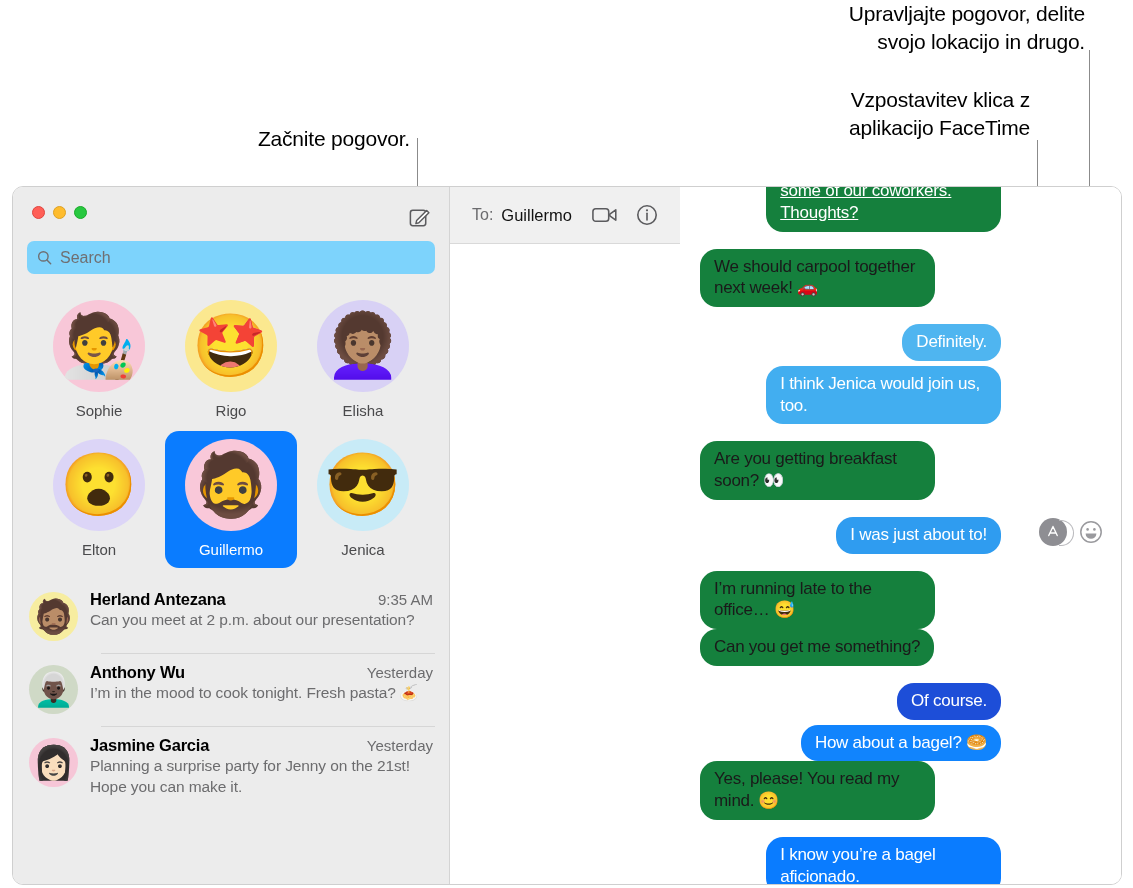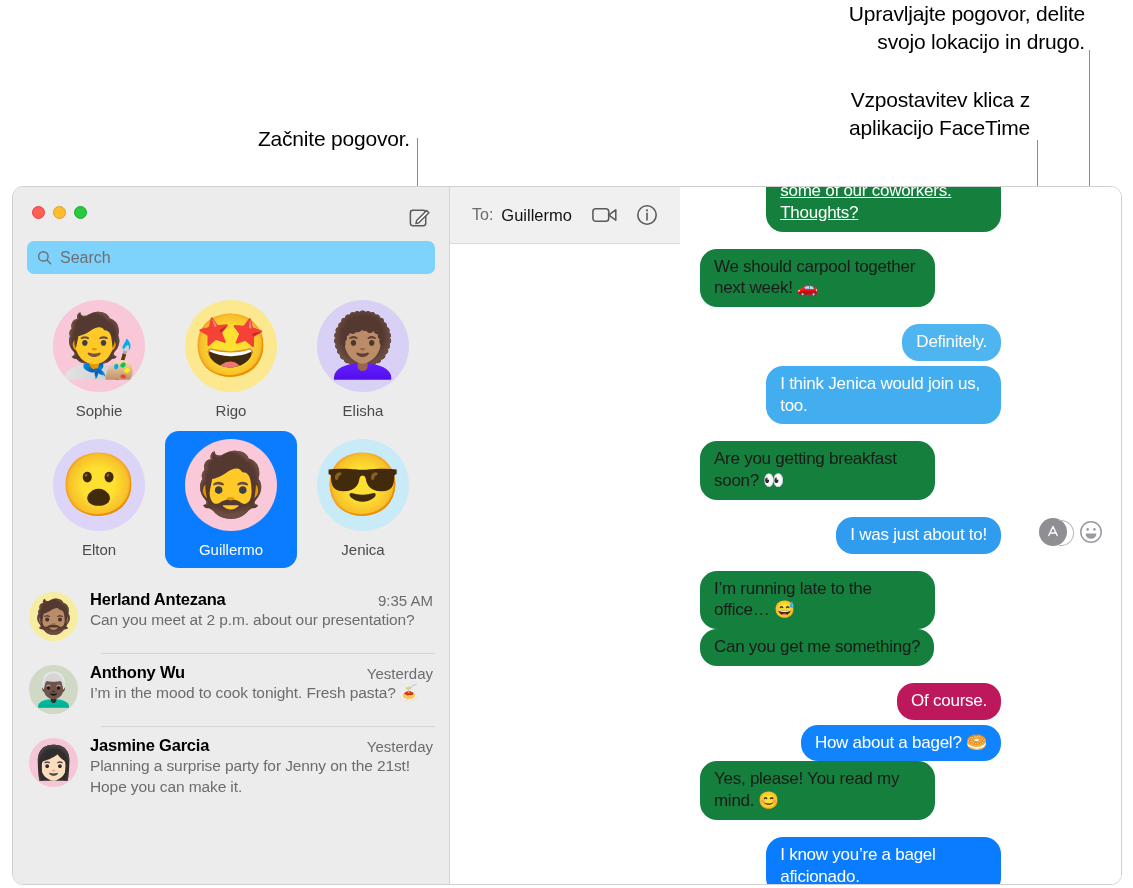--- a/index.html
+++ b/index.html
@@ -137,21 +137,21 @@
   }
   .conv .cava {
     width: 49px; height: 49px; min-width: 49px;
     border-radius: 50%;
     display: flex; align-items: center; justify-content: center;
     font-size: 33px; line-height: 1;
     overflow: hidden;
     margin-top: 2px;
   }
   .conv .cbody { flex: 1; min-width: 0; }
-  .conv .crow1 { display: flex; justify-content: space-between; align-items: flex-end; gap: 44px; }
+  .conv .crow1 { display: flex; justify-content: space-between; align-items: center; gap: 44px; }
   .conv .cname { font-size: 16.5px; font-weight: bold; color: #000; letter-spacing: -0.2px;}
   .conv .ctime { font-size: 15px; color: #6c6c6e; white-space: nowrap; padding-left: 8px;}
   .conv .cprev {
     font-size: 15.5px; color: #6c6c6e; line-height: 1.33;
     margin-top: 1px;
     letter-spacing: -0.1px;
   }
 
   
   .msgpane {
@@ -450,21 +450,21 @@
           <div class="row out" style="margin-top: 17px;">
             <div class="bubble out tail-out" style="background: rgb(47, 156, 240);">I was just about to!</div>
           </div>
           <div class="row in" style="margin-top: 17px;">
             <div class="bubble in">I’m running late to the office… 😅</div>
           </div>
           <div class="row in" style="">
             <div class="bubble in tail-in">Can you get me something?</div>
           </div>
           <div class="row out" style="margin-top: 17px;">
-            <div class="bubble out" style="background: #be185d;">Of course.</div>
+            <div class="bubble out" style="background: #1d4ed8;">Of course.</div>
           </div>
           <div class="row out" style="margin-top: 5px;">
             <div class="bubble out tail-out" style="background: rgb(17, 132, 253);">How about a bagel? 🥯</div>
           </div>
           <div class="row in" style="">
             <div class="bubble in tail-in">Yes, please! You read my mind. 😊</div>
           </div>
           <div class="row out" style="margin-top: 17px;">
             <div class="bubble out tail-out" style="background: rgb(10, 124, 255);">I know you’re a bagel aficionado.</div>
           </div>

